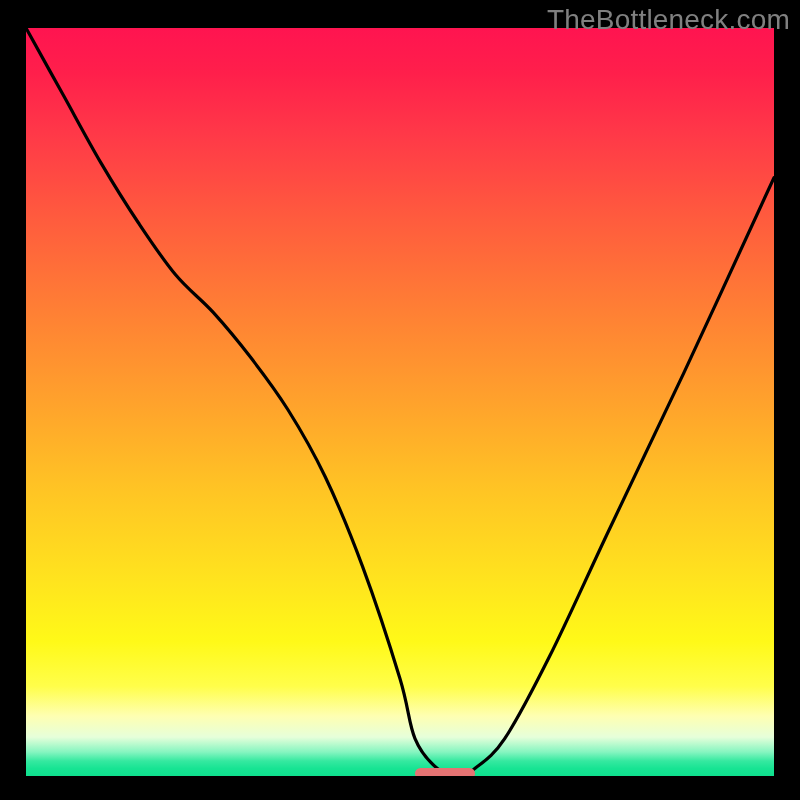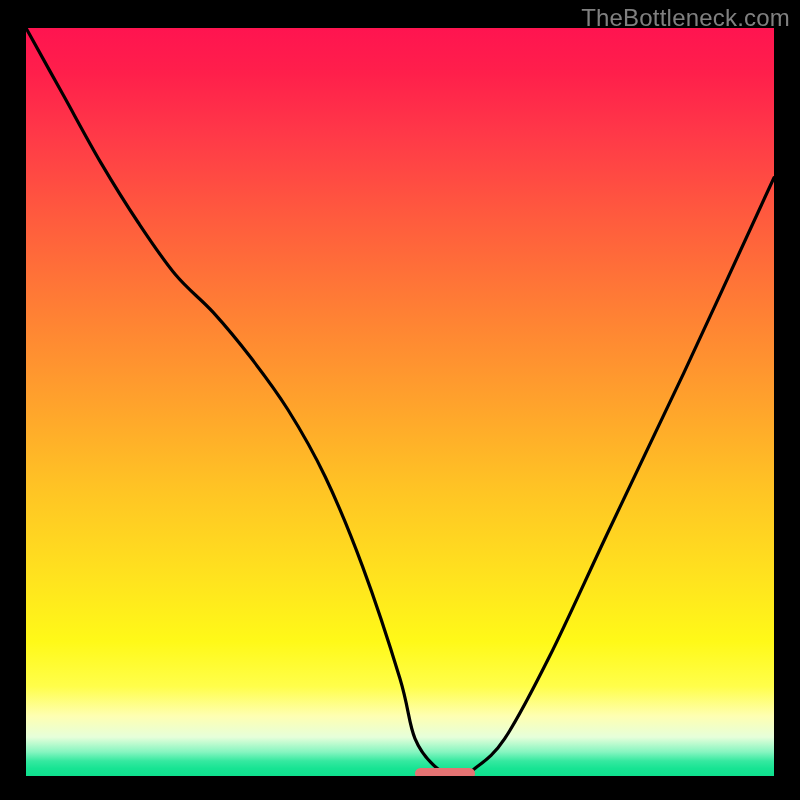--- a/index.html
+++ b/index.html
@@ -15,21 +15,21 @@
     position: relative;
     width: 800px;
     height: 800px;
     background: #000;
   }
   .watermark {
     position: absolute;
     top: 4px;
     right: 10px;
     color: #808080;
-    font-size: 24px;
+    font-size: 28px;
     font-weight: 400;
     letter-spacing: 0.2px;
     z-index: 3;
   }
   .plot-area {
     position: absolute;
     left: 26px;
     top: 28px;
     width: 748px;
     height: 748px;

